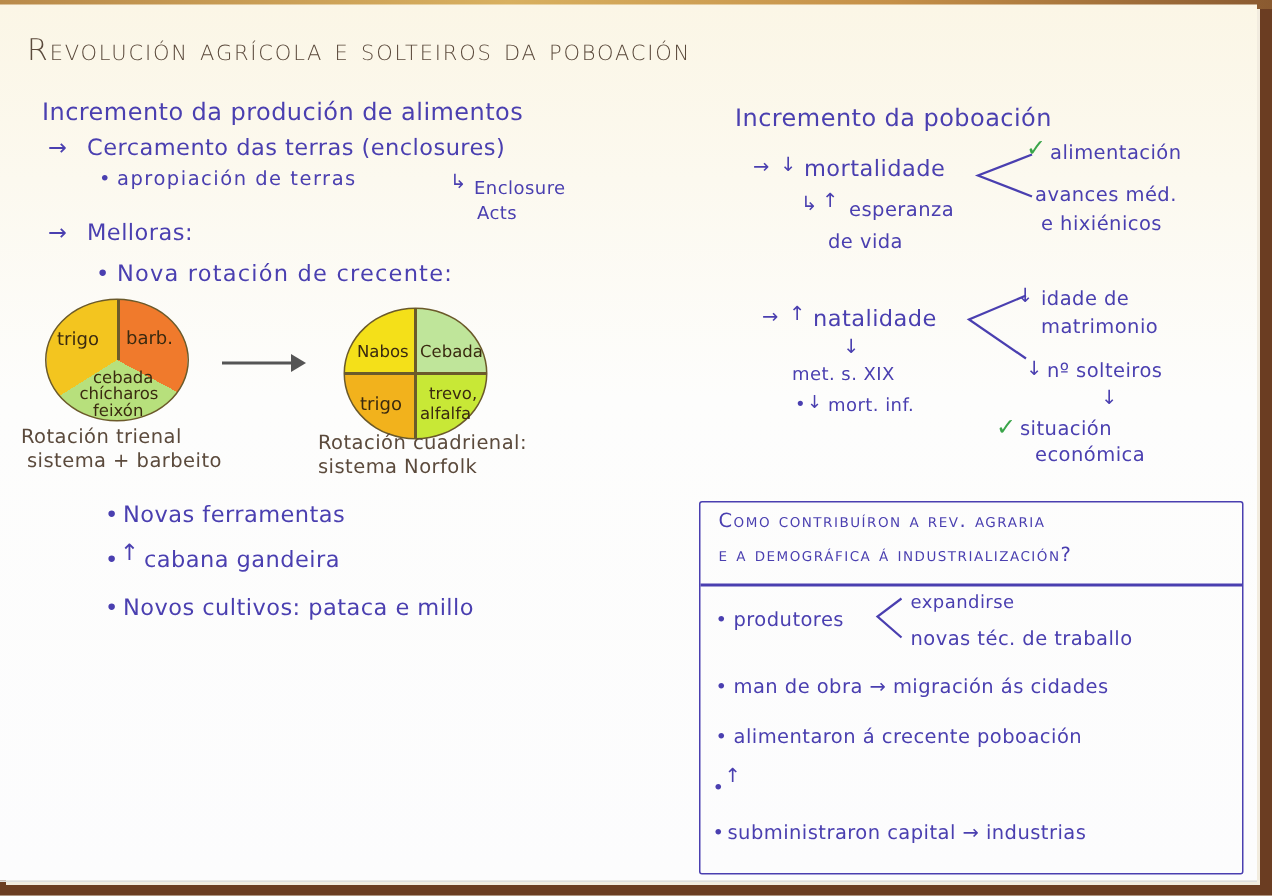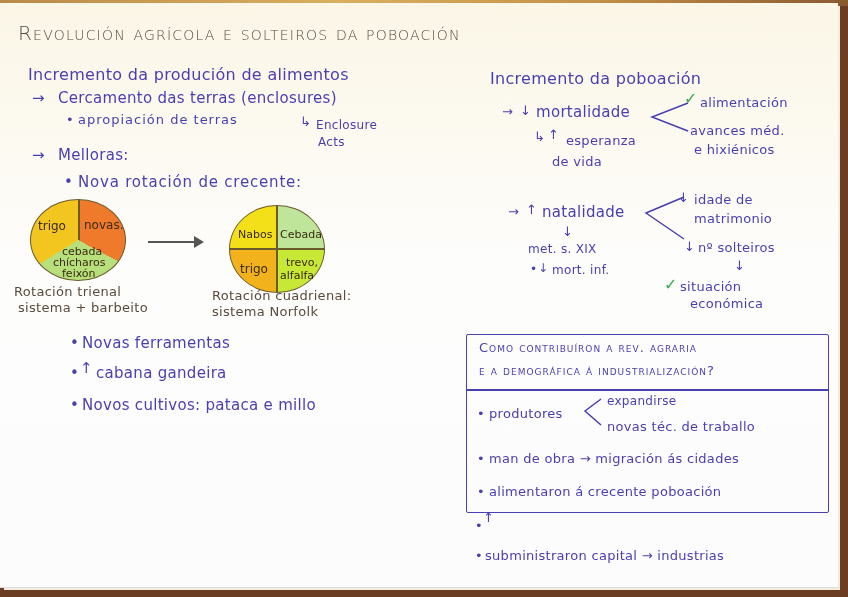--- a/index.html
+++ b/index.html
@@ -66,21 +66,21 @@
   .arrow-line {
     position: absolute; left: 148px; top: 238px; width: 48px; height: 1.5px; background: #555;
   }
   .arrow-head {
     position: absolute; left: 194px; top: 233px; width: 0; height: 0;
     border-top: 6px solid transparent; border-bottom: 6px solid transparent; border-left: 10px solid #555;
   }
 
   
   .qbox {
-    position: absolute; left: 466px; top: 331px; width: 363px; height: 179px;
+    position: absolute; left: 466px; top: 331px; width: 363px; height: 249px;
     border: 1.5px solid #4a3fb0; border-radius: 2px;
   }
   .qbox-sep {
     position: absolute; left: 0; right: 0; top: 54px; height: 1.5px; background: #4a3fb0;
   }
   svg.bracket { position: absolute; overflow: visible; }
 </style>
 </head>
 <body>
 
@@ -104,21 +104,21 @@
 
   <div class="t b ink" style="left:32px; top:145px;">→</div>
   <div class="t b ink" style="left:58px; top:145px;">Melloras:</div>
 
   <div class="t b ink" style="left:64px; top:172px;">•</div>
   <div class="t b ink" style="left:78px; top:172px; letter-spacing:0.8px;">Nova rotación de crecente:</div>
 
   <div class="pie pie3"></div>
   <div class="divline" style="left:78px; top:197px; width:1.5px; height:40px;"></div>
   <div class="pie-label" style="left:38px; top:217px; font-size:12px;">trigo</div>
-  <div class="pie-label" style="left:84px; top:216px; font-size:12px;">novas.</div>
+  <div class="pie-label" style="left:84px; top:216px; font-size:12px;">barb.</div>
   <div class="pie-label" style="left:62px; top:243px;">cebada</div>
   <div class="pie-label" style="left:53px; top:254px;">chícharos</div>
   <div class="pie-label" style="left:62px; top:265px;">feixón</div>
 
   <div class="t s pencil" style="left:14px; top:282px;">Rotación trienal</div>
   <div class="t s pencil" style="left:18px; top:298px;">sistema + barbeito</div>
 
   <div class="arrow-line"></div>
   <div class="arrow-head"></div>
 

